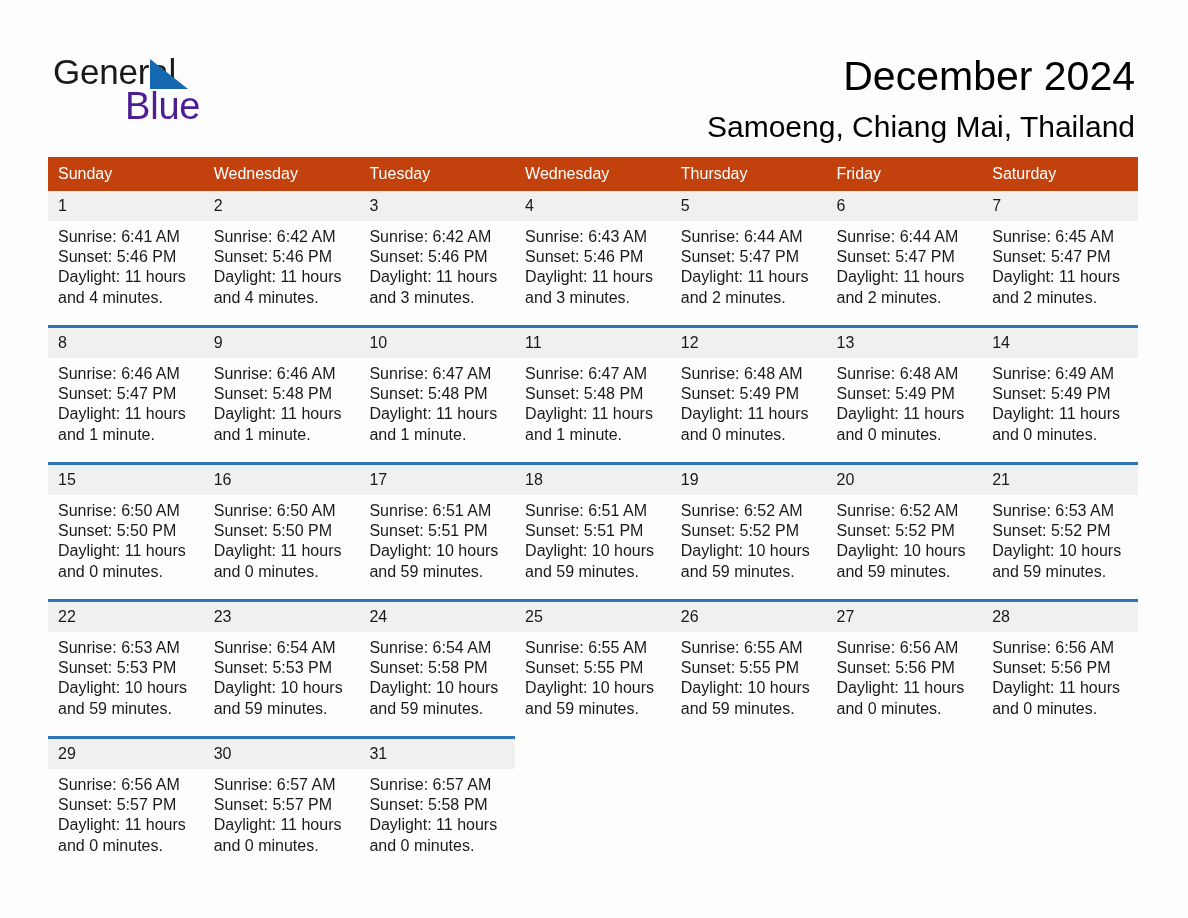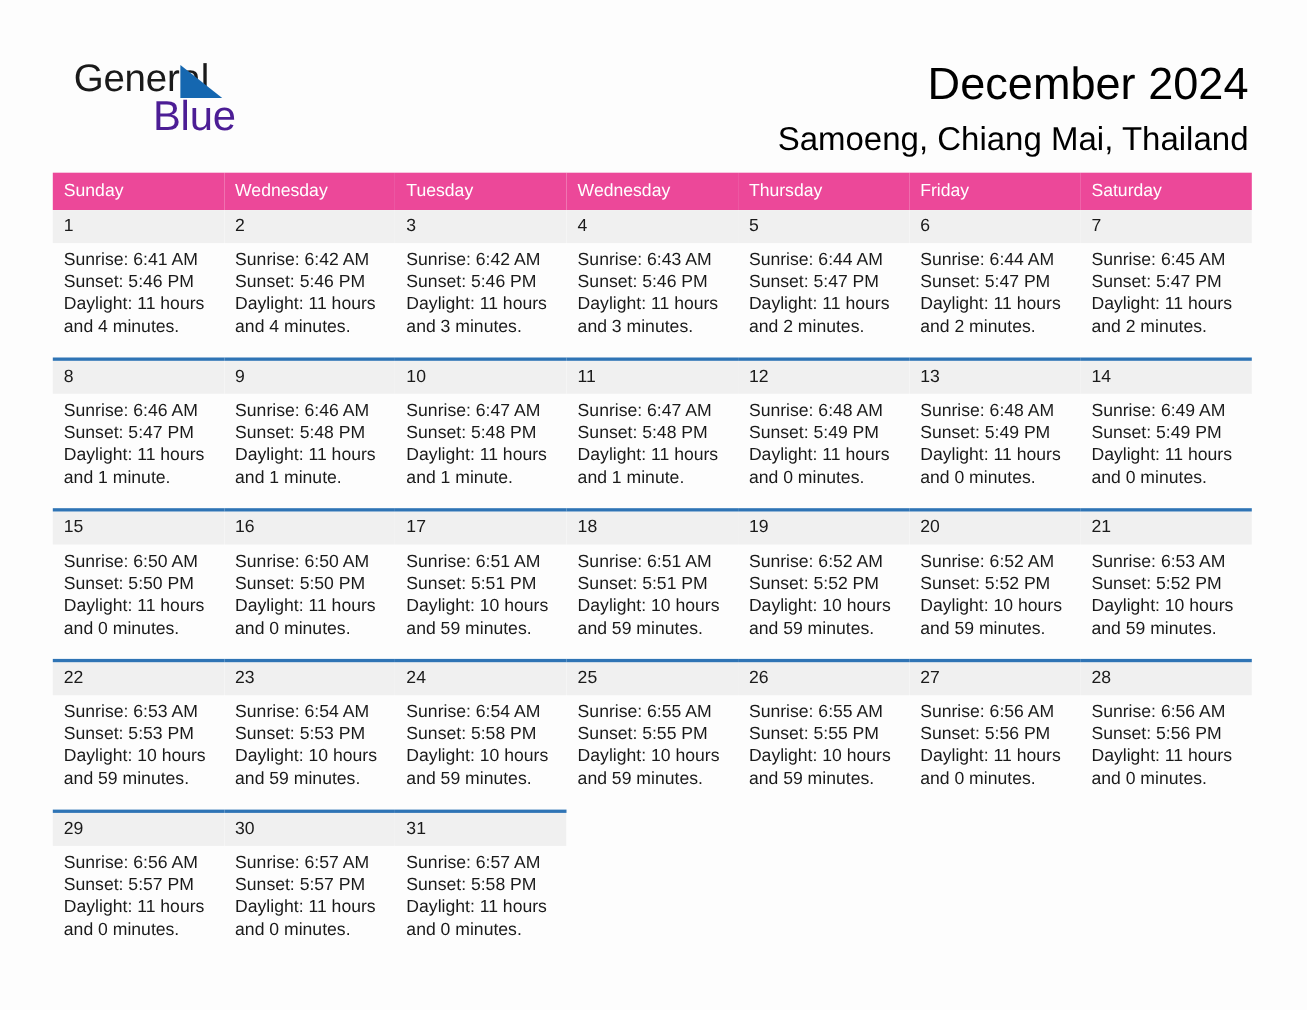--- a/index.html
+++ b/index.html
@@ -27,21 +27,21 @@
   .header {
     position: absolute;
     left: 0;
     top: 0;
     width: 1188px;
     height: 150px;
   }
 
   .logo {
     position: absolute;
-    left: 67px;
+    left: 53px;
     top: 52px;
     width: 260px;
     height: 78px;
     text-align: right;
   }
   .logo-general {
     position: absolute;
     left: 0;
     top: 0;
     font-size: 35px;
@@ -98,21 +98,21 @@
     position: absolute;
     left: 48px;
     top: 157px;
     width: 1090px;
     border-collapse: collapse;
     table-layout: fixed;
   }
   .calendar col { width: 155.7px; }
 
   thead th {
-    background: #ec4899;
+    background: #c2410c;
     color: #ffffff;
     font-size: 16px;
     font-weight: 400;
     text-align: left;
     padding: 8px 0 8px 10px;
     height: 18px;
     vertical-align: middle;
   }
 
   tbody td {

